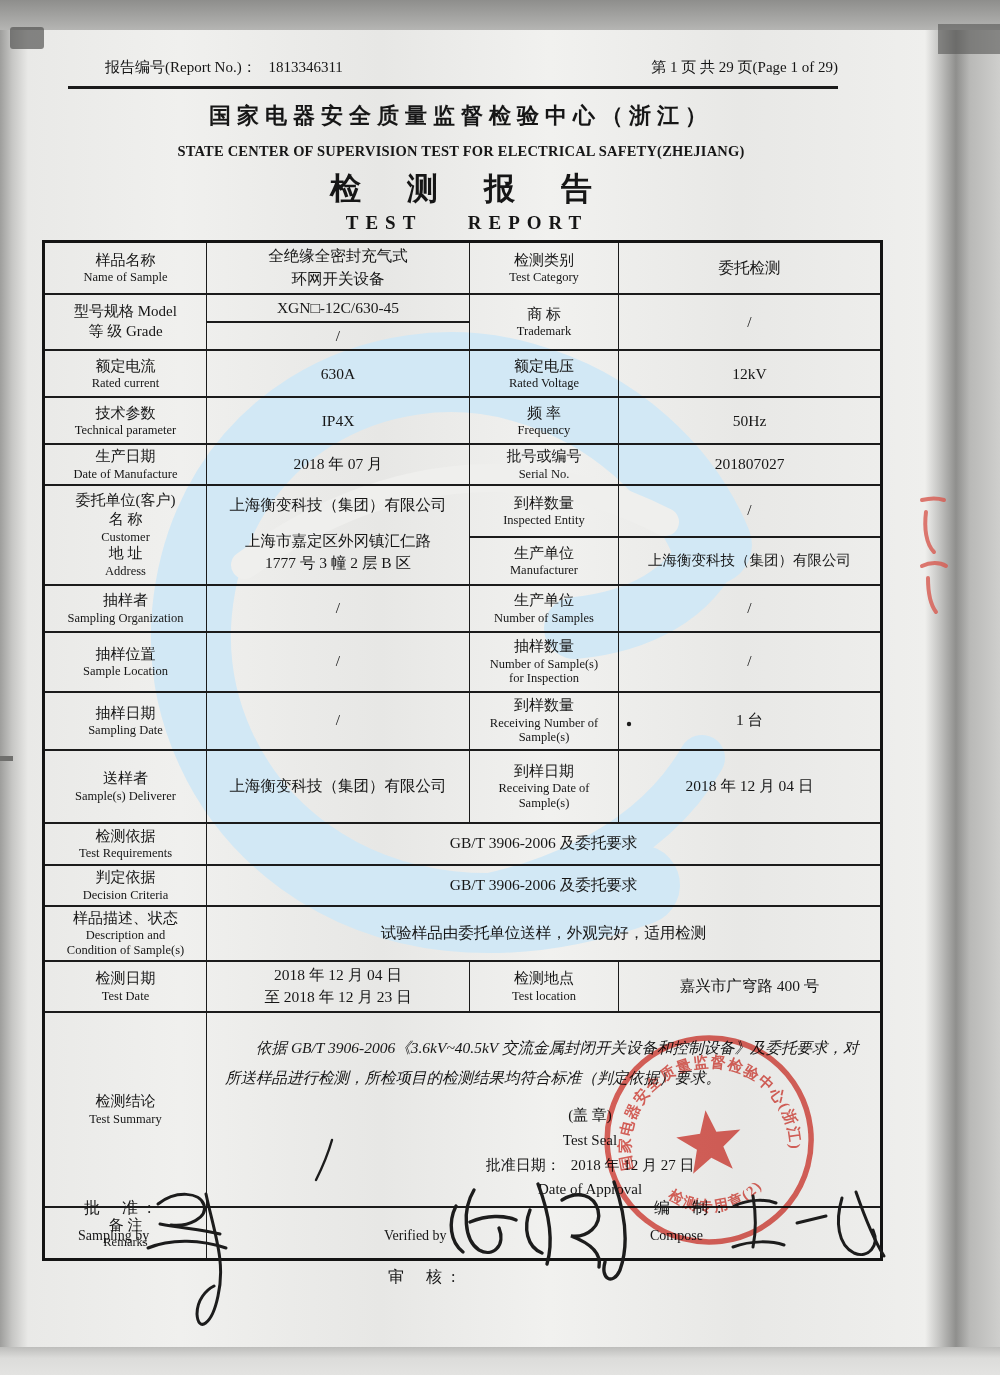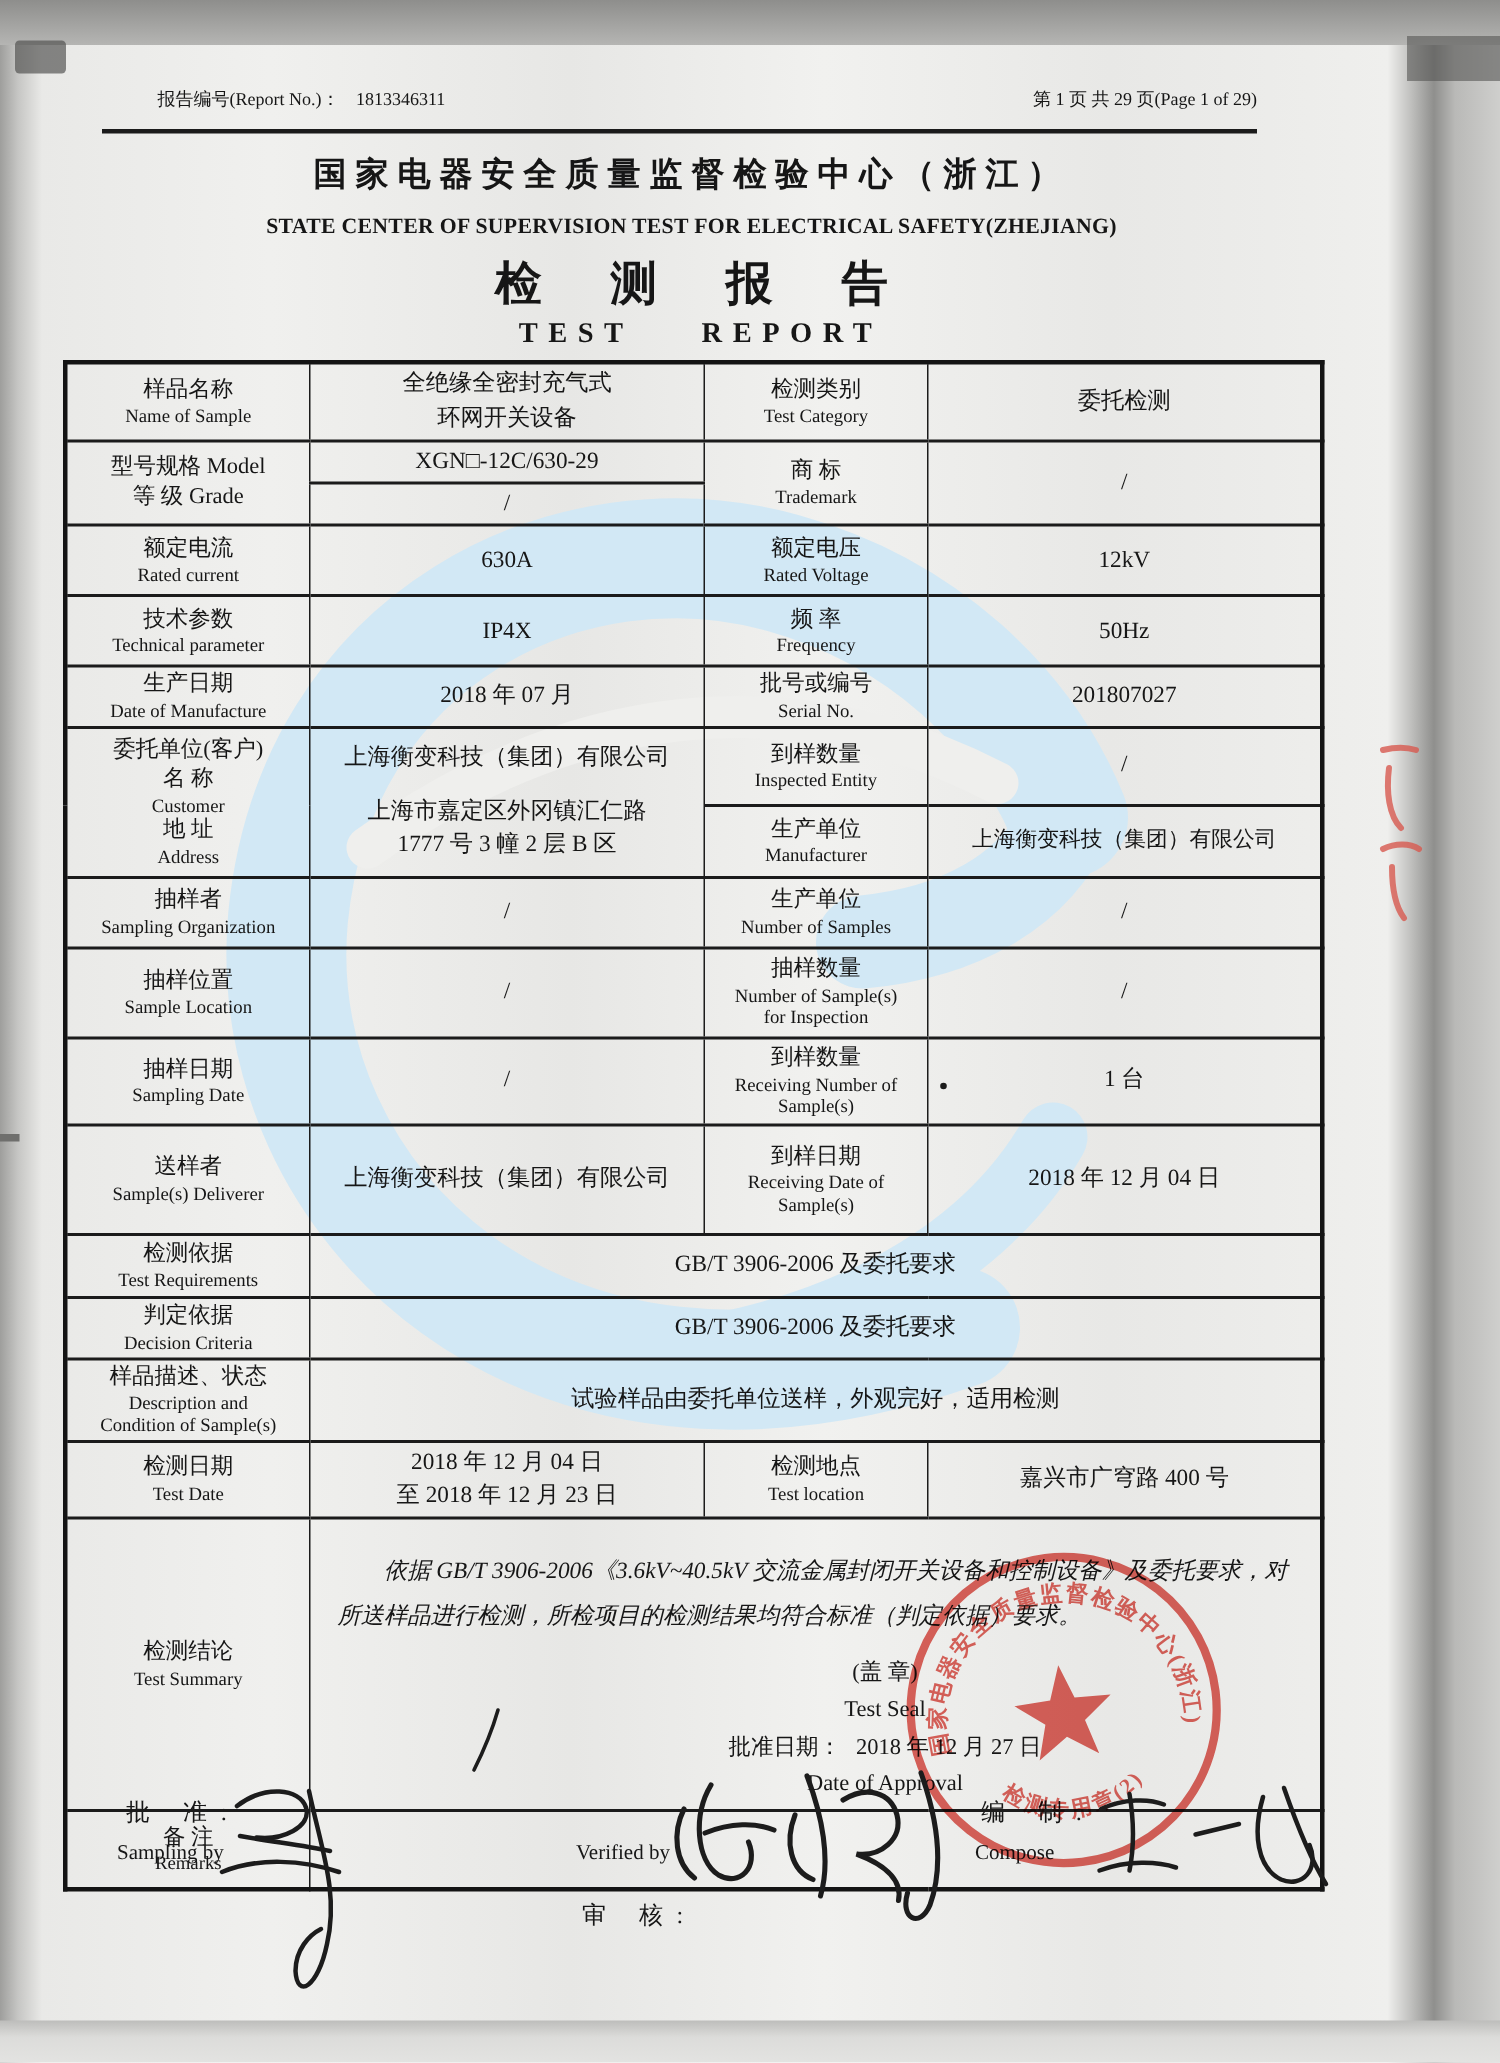--- a/index.html
+++ b/index.html
@@ -8,21 +8,21 @@
        background:linear-gradient(90deg,#9e9e9c 0%,#c6c6c4 1.2%,#e9e9e7 2.8%,#f0f0ee 18%,#e7e7e5 38%,#f1f1ef 55%,#e8e8e6 74%,#efefed 92.5%,#c2c2c0 94%,#8f8f8d 95.6%,#b9b9b7 97%,#cfcfcd 100%);}
   .band-top{position:absolute;left:0;top:0;width:1000px;height:30px;
        background:linear-gradient(180deg,#8e8e8c,#b5b5b3);}
   .notch-left{position:absolute;left:10px;top:27px;width:34px;height:22px;background:#4c4c4a;opacity:.65;border-radius:3px;}
   .notch-right{position:absolute;left:938px;top:24px;width:62px;height:30px;background:#555553;opacity:.6;}
   .band-bottom{position:absolute;left:0;top:1347px;width:1000px;height:28px;
        background:linear-gradient(180deg,#bdbdbb,#dcdcda 40%,#e3e3e1);}
   .edge-mark{position:absolute;left:0;top:756px;width:13px;height:5px;background:#6f6f6d;}
 
   .abs{position:absolute;}
-  .hdr-text{font-size:12px;}
+  .hdr-text{font-size:15px;}
   .hdr-line{position:absolute;left:68px;top:86px;width:770px;height:3px;background:#1b1b1b;}
   .title-cn{font-size:22px;font-weight:bold;letter-spacing:6px;font-family:"Liberation Serif","DejaVu Serif",serif;}
   .title-en{font-size:14.5px;font-weight:bold;letter-spacing:.2px;}
   .report-cn{font-size:31px;font-weight:bold;letter-spacing:46px;position:relative;left:23px;}
   .report-en{font-size:19px;font-weight:bold;letter-spacing:7px;word-spacing:34px;position:relative;left:6px;}
   .centerrow{left:42px;width:838px;text-align:center;}
 
   table.rep{position:absolute;left:42px;top:240px;width:838px;border-collapse:collapse;table-layout:fixed;z-index:3;}
   table.rep td{border-top:2.2px solid #1b1b1b;border-bottom:2.2px solid #1b1b1b;
        border-left:1.4px solid #1b1b1b;border-right:1.4px solid #1b1b1b;
@@ -93,21 +93,21 @@
           <span class="cell-cn">检测类别</span>
           <span class="cell-en">Test Category</span>
         </td>
     <td><span class="val-in">委托检测</span></td>
   </tr>
   <tr style="height:25px">
     <td rowspan="2">
           <span class="cell-cn">型号规格  Model</span>
           <span class="cell-cn">等  级  Grade</span>
         </td>
-    <td><span class="val-in">XGN□-12C/630-29</span></td>
+    <td><span class="val-in">XGN□-12C/630-45</span></td>
     <td rowspan="2">
           <span class="cell-cn">商  标</span>
           <span class="cell-en">Trademark</span>
         </td>
     <td rowspan="2"><span class="val-in">/</span></td>
   </tr>
   <tr style="height:25px">
     <td><span class="val-in">/</span></td>
   </tr>
   <tr style="height:47px">

